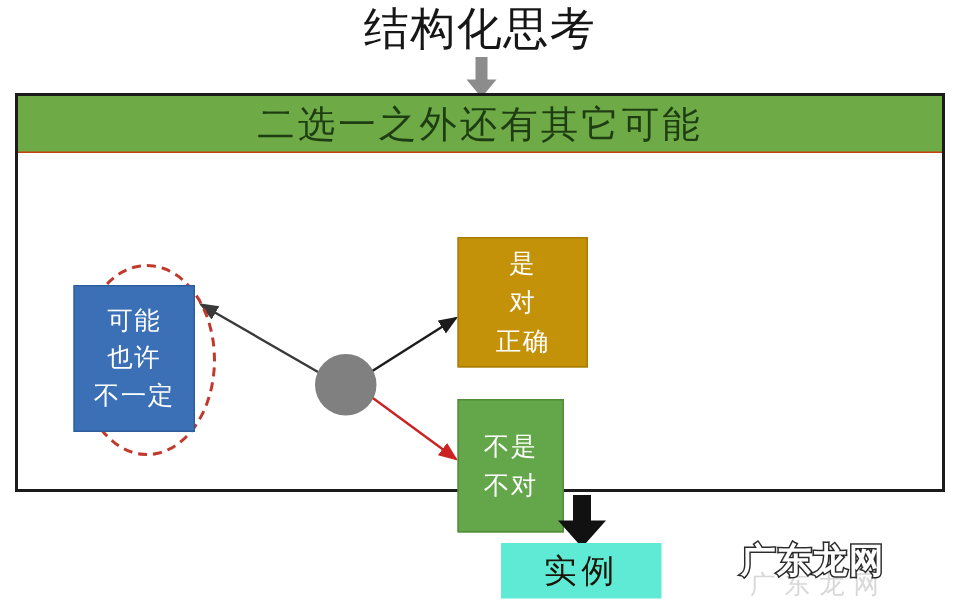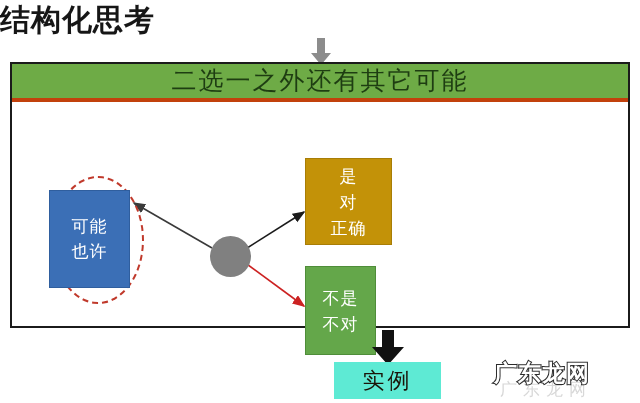--- a/index.html
+++ b/index.html
@@ -6,41 +6,41 @@
   body{
     width:640px;height:403px;position:relative;overflow:hidden;
     background:#ffffff;
     font-family:"DejaVu Sans","Liberation Sans",sans-serif;
   }
   #stage{position:absolute;left:0;top:0;width:640px;height:403px;}
 
   
   .title{
     position:absolute;left:0;top:2px;width:640px;
-    text-align:left;
+    text-align:center;
     font-size:30px;line-height:36px;
     color:#161616;
     letter-spacing:1px;
-    font-weight:700;
+    font-weight:400;
   }
 
   
   .gray-arrow{position:absolute;left:310px;top:38px;width:22px;height:28px;}
 
   
   .frame{
     position:absolute;left:10px;top:62px;width:620px;height:266px;
     border:2px solid #1b1b1b;
     background:#ffffff;
     box-sizing:border-box;
   }
   .banner{
     position:absolute;left:0;top:0;width:100%;height:38px;
     background:#6eab46;
-    border-bottom:4px solid #c2410c;
+    border-bottom:1px solid #c2410c;
     box-sizing:border-box;
     display:flex;align-items:center;justify-content:center;
   }
   .banner-text{
     font-size:25px;line-height:28px;
     color:#1e3d12;
     letter-spacing:2px;
   }
 
   
@@ -158,20 +158,21 @@
         <line x1="232" y1="148" x2="292" y2="110" stroke="#1b1b1b" stroke-width="1.6" marker-end="url(#ah-black)"></line>
 
         <line x1="232" y1="160" x2="292" y2="204" stroke="#cc2222" stroke-width="1.6" marker-end="url(#ah-red)"></line>
       </svg>
 
       <div class="ellipse"></div>
 
       <div class="box box-blue">
         <span>可能</span>
         <span>也许</span>
+        <span>不一定</span>
       </div>
 
       <div class="node"></div>
 
       <div class="box box-gold">
         <span>是</span>
         <span>对</span>
         <span>正确</span>
       </div>
 

